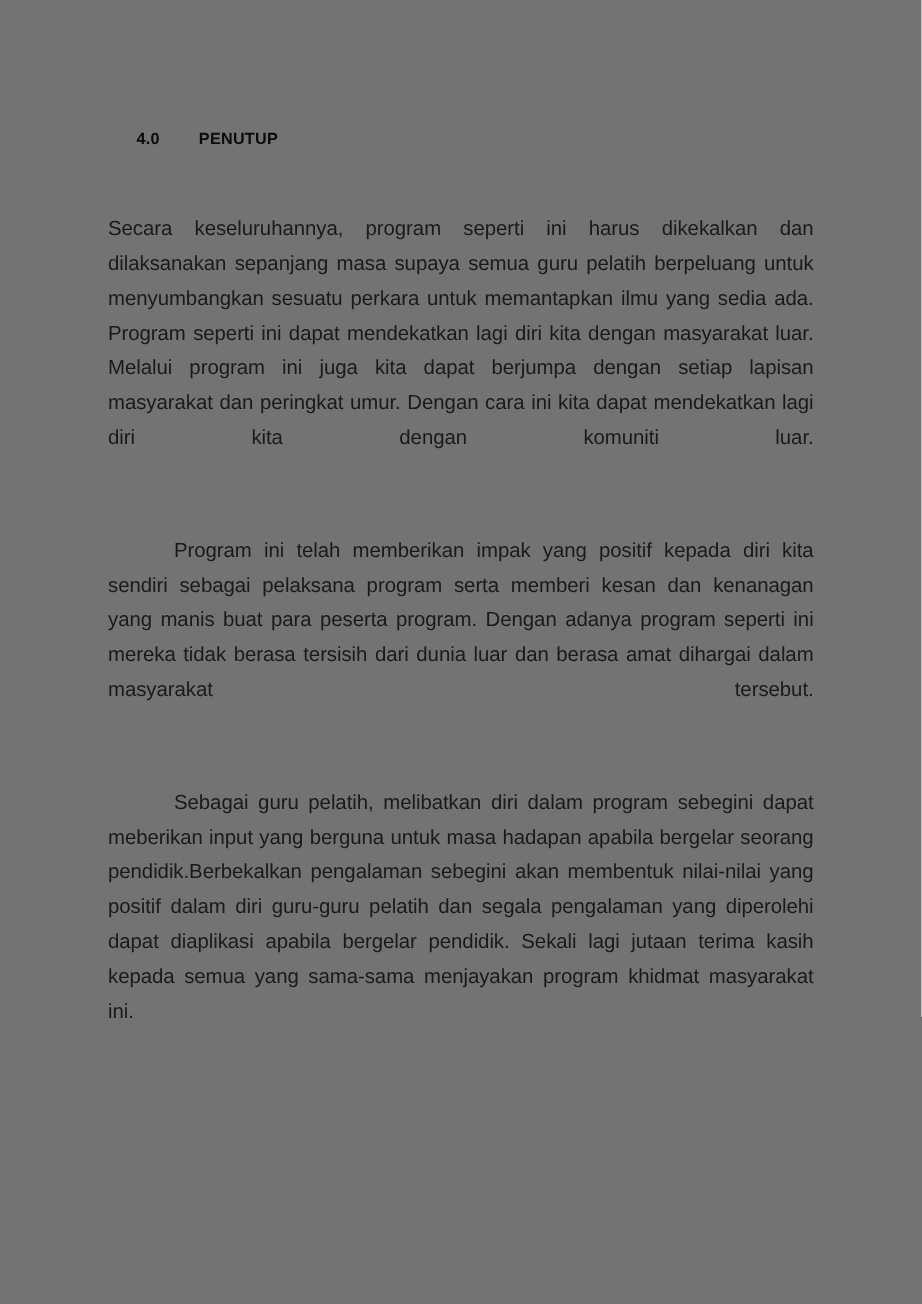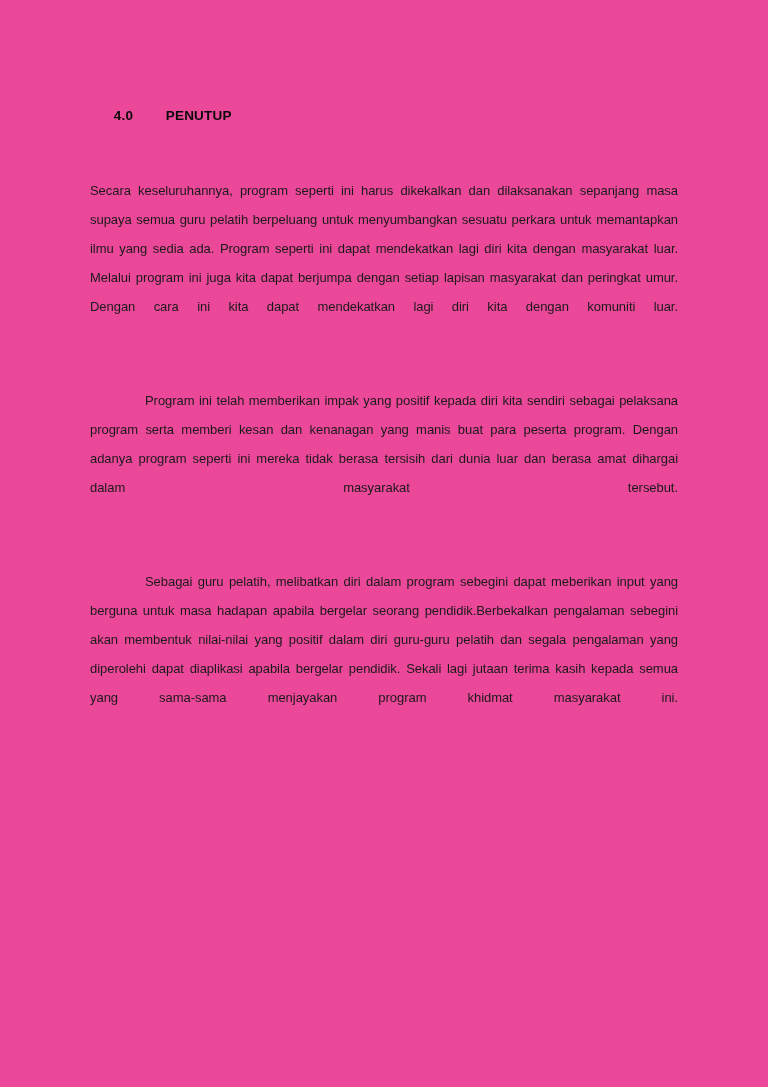--- a/index.html
+++ b/index.html
@@ -13,21 +13,21 @@
     font-family: "Liberation Sans", "DejaVu Sans", sans-serif;
     color: #111111;
     -webkit-font-smoothing: antialiased;
     overflow: hidden;
   }
 
   .page {
     position: relative;
     width: 768px;
     height: 1087px;
-    background: #ec4899;
+    background: #737373;
     box-sizing: border-box;
   }
 
   .content {
     position: absolute;
     left: 90px;
     top: 86px;
     width: 588px;
   }
 
@@ -39,21 +39,21 @@
     margin: 0 0 30px 0;
     white-space: pre;
     color: #0b0b0b;
   }
   .section-heading .num {
     display: inline-block;
     min-width: 52px;
   }
 
   .para {
-    font-size: 13px;
+    font-size: 17px;
     line-height: 29px;
     text-align: justify;
     text-justify: inter-word;
     margin: 0 0 29px 0;
     color: #1a1a1a;
     letter-spacing: -0.05px;
     word-spacing: 0.1px;
     hyphens: none;
   }
   .para:last-child {

